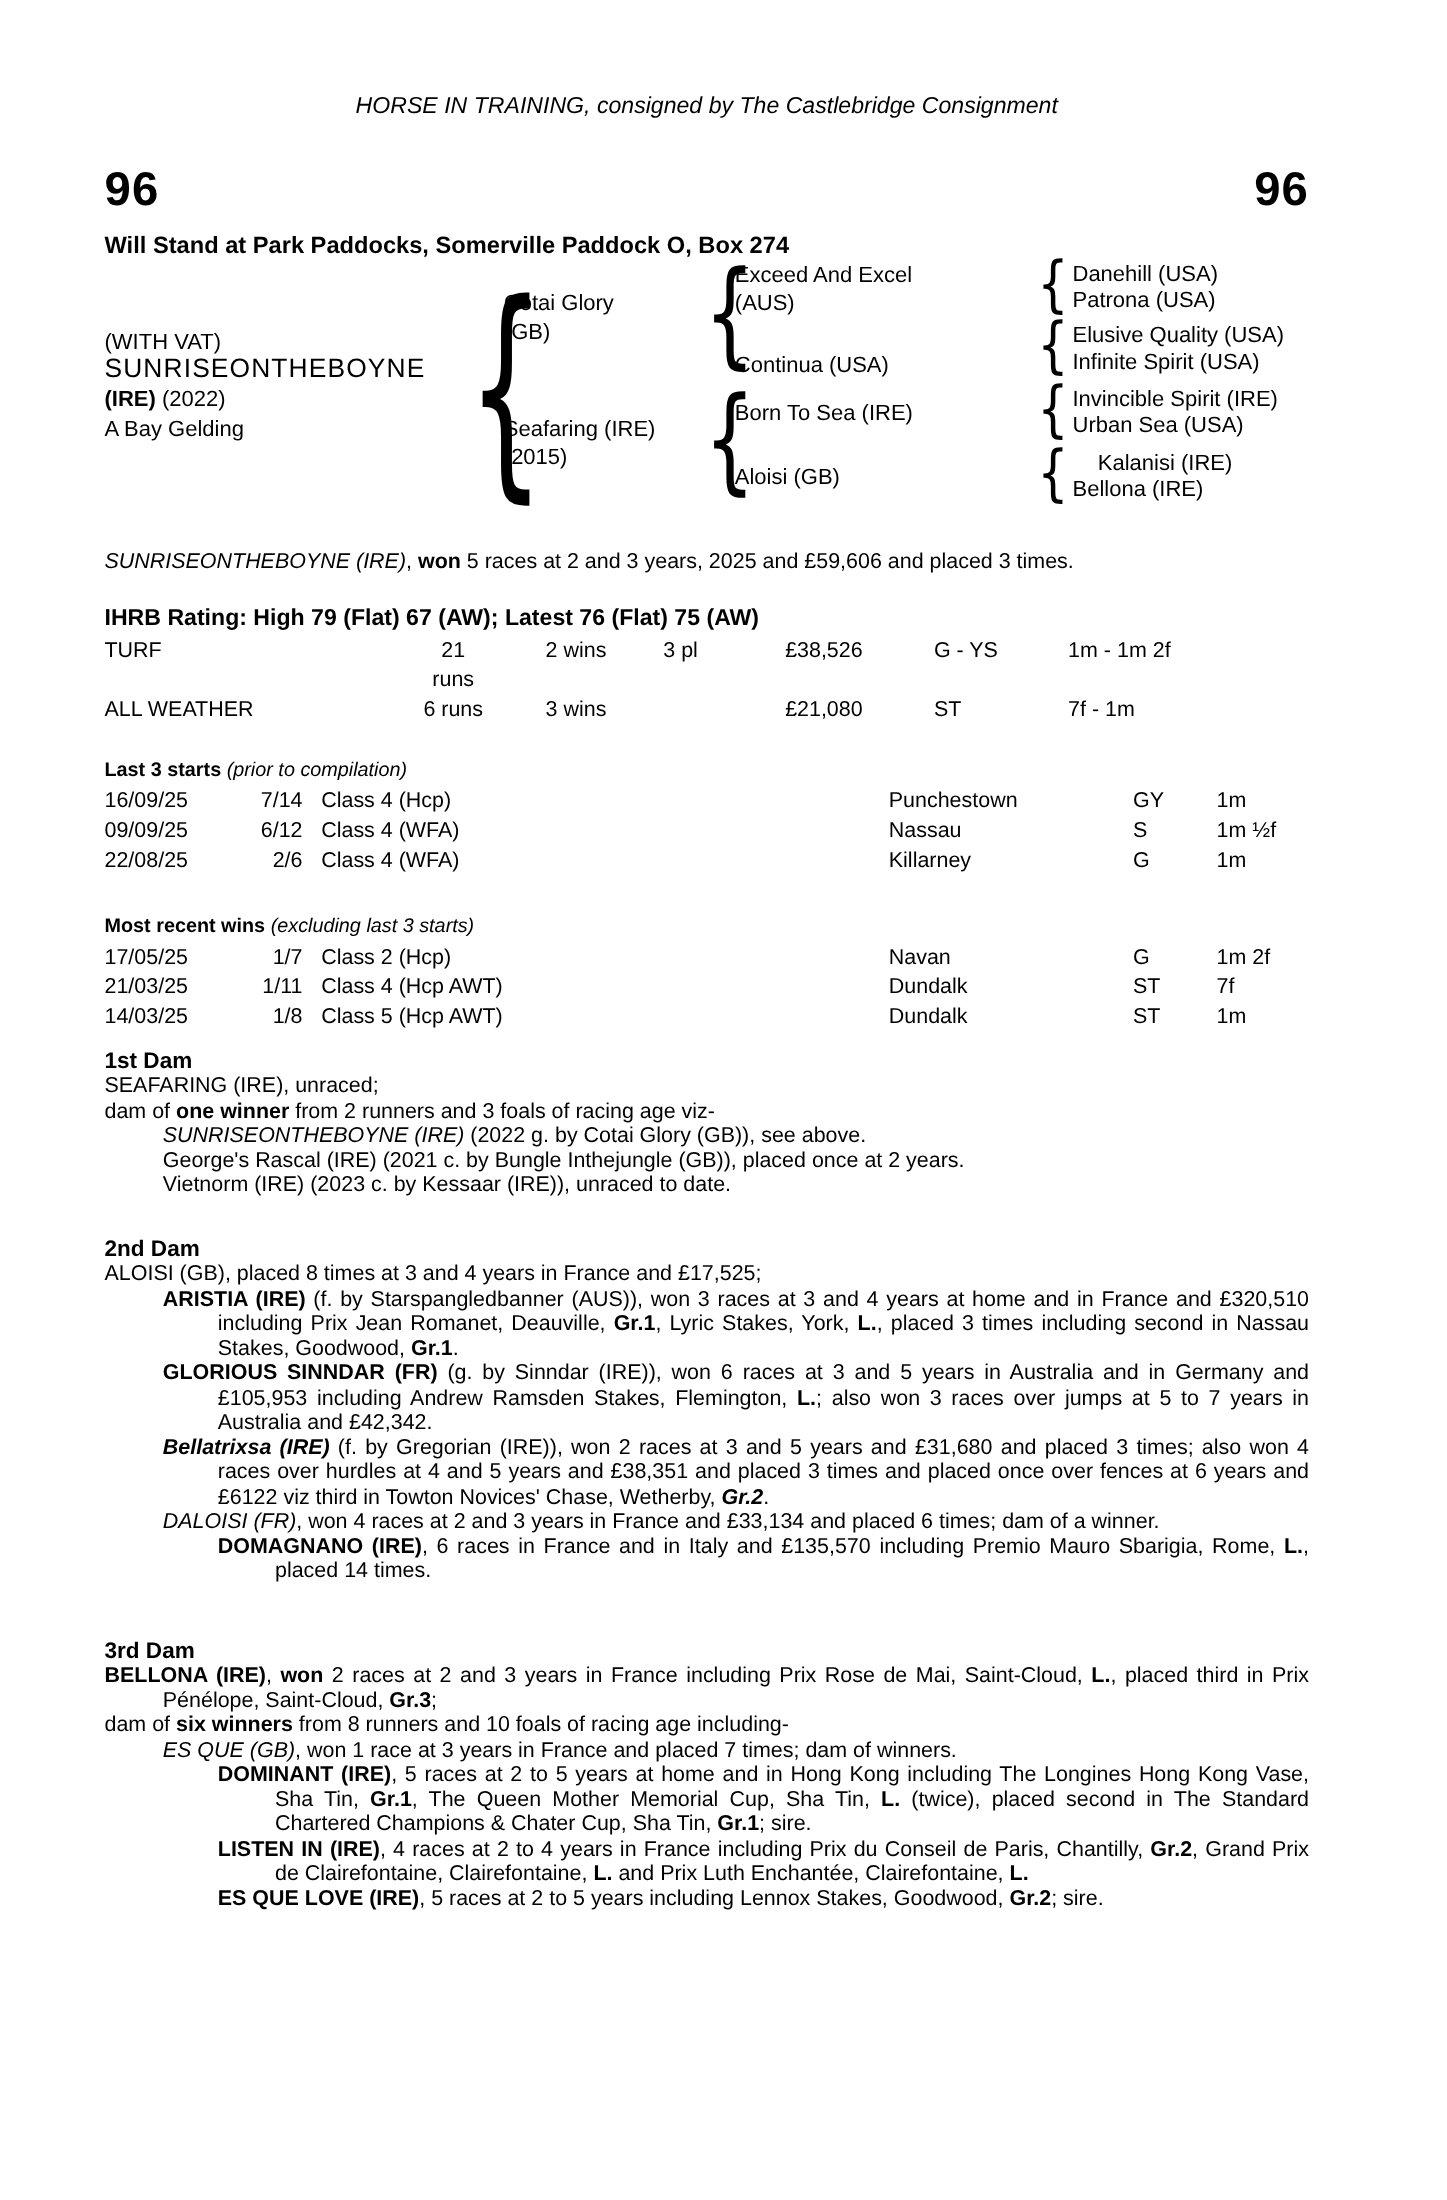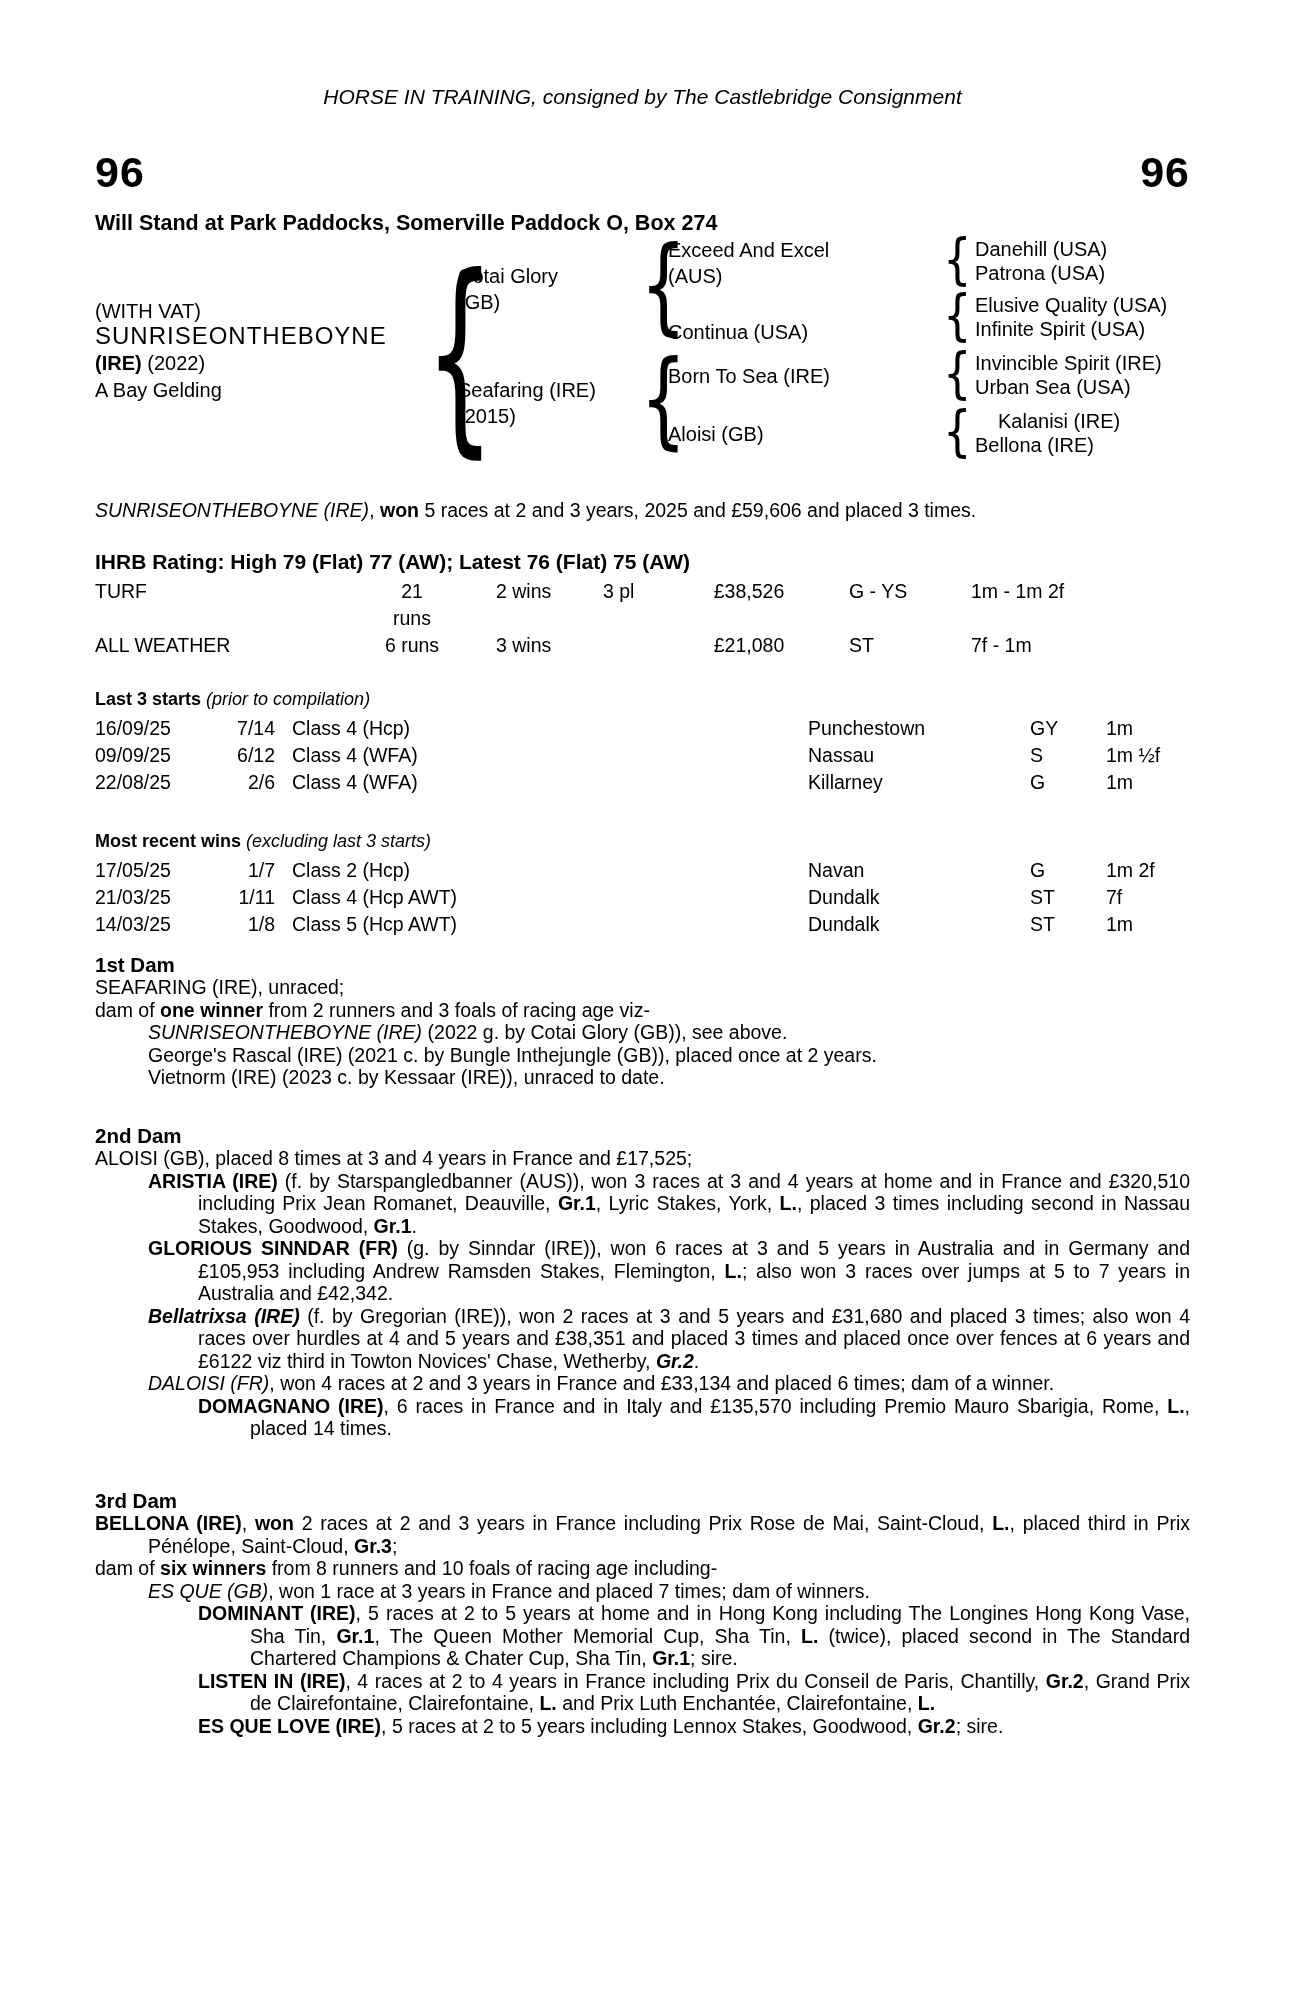--- a/index.html
+++ b/index.html
@@ -109,21 +109,21 @@
       <div class="ped-gg" style="top:80px;">Infinite Spirit (USA)</div>
       <div class="ped-gg" style="top:114px;">Invincible Spirit (IRE)</div>
       <div class="ped-gg" style="top:138px;">Urban Sea (USA)</div>
       <div class="ped-gg" style="top:172px;margin-left:23px;">Kalanisi (IRE)</div>
       <div class="ped-gg" style="top:196px;">Bellona (IRE)</div>
     </div>
 
     <p class="para p-hang0 race-summary"><span class="seg-i">SUNRISEONTHEBOYNE (IRE)</span><span class="seg-n">, </span><span class="seg-b">won</span><span class="seg-n"> 5 races at 2 and 3 years, 2025 and £59,606 and placed 3 times.</span></p>
 
     <div class="rating">
-      <div class="rating-heading">IHRB Rating: High 79 (Flat) 77 (AW); Latest 76 (Flat) 75 (AW)</div>
+      <div class="rating-heading">IHRB Rating: High 79 (Flat) 67 (AW); Latest 76 (Flat) 75 (AW)</div>
       <div class="rating-row">
         <div>TURF</div>
         <div class="c-runs">21 runs</div>
         <div class="c-wins">2 wins</div>
         <div class="c-pl">3 pl</div>
         <div class="c-earn">£38,526</div>
         <div class="c-going">G - YS</div>
         <div class="c-dist">1m - 1m 2f</div>
       </div>
       <div class="rating-row">

